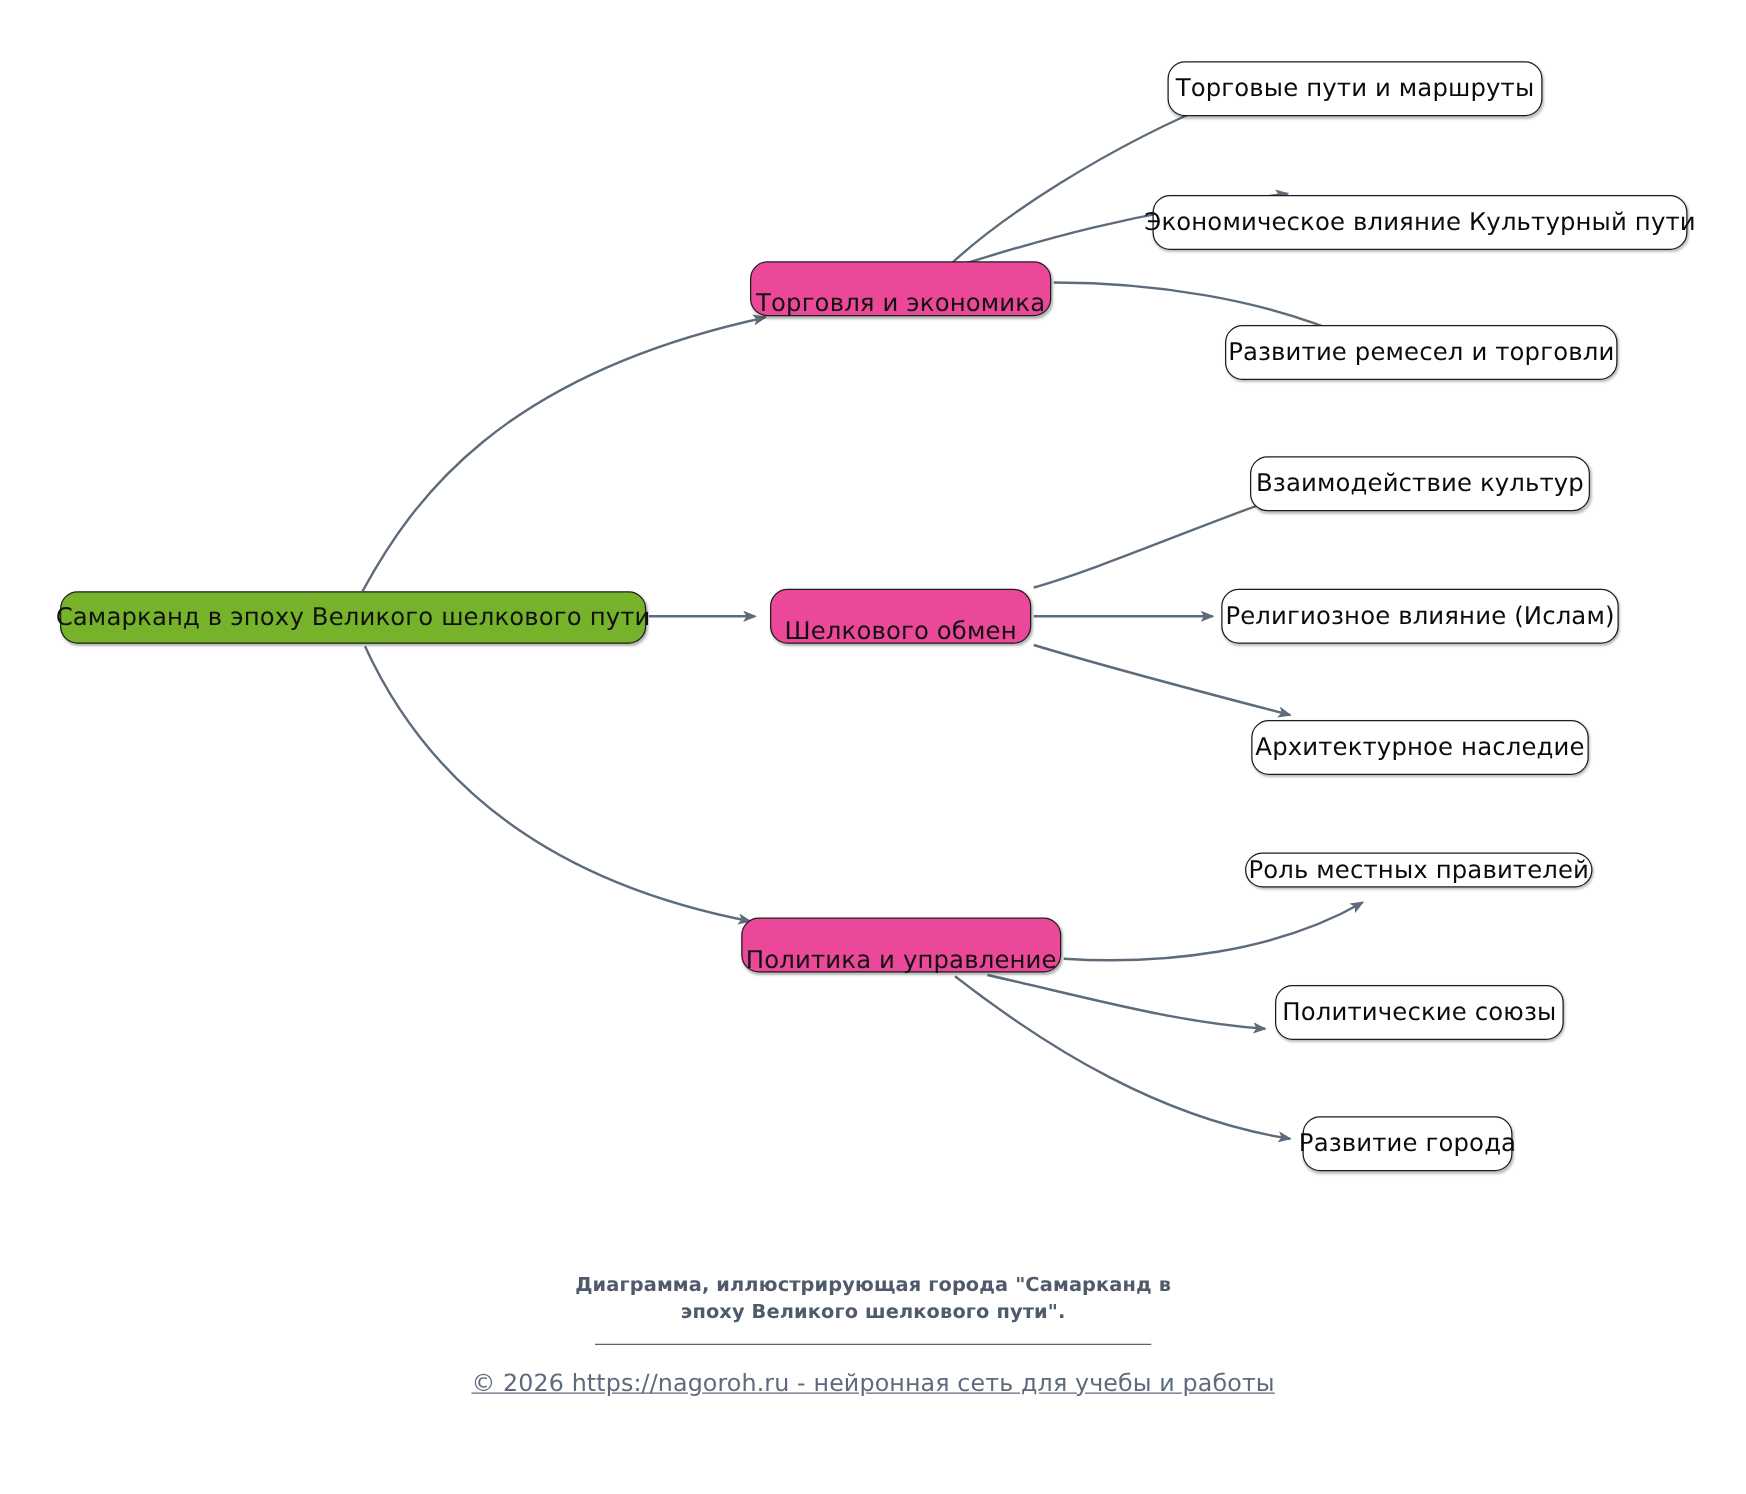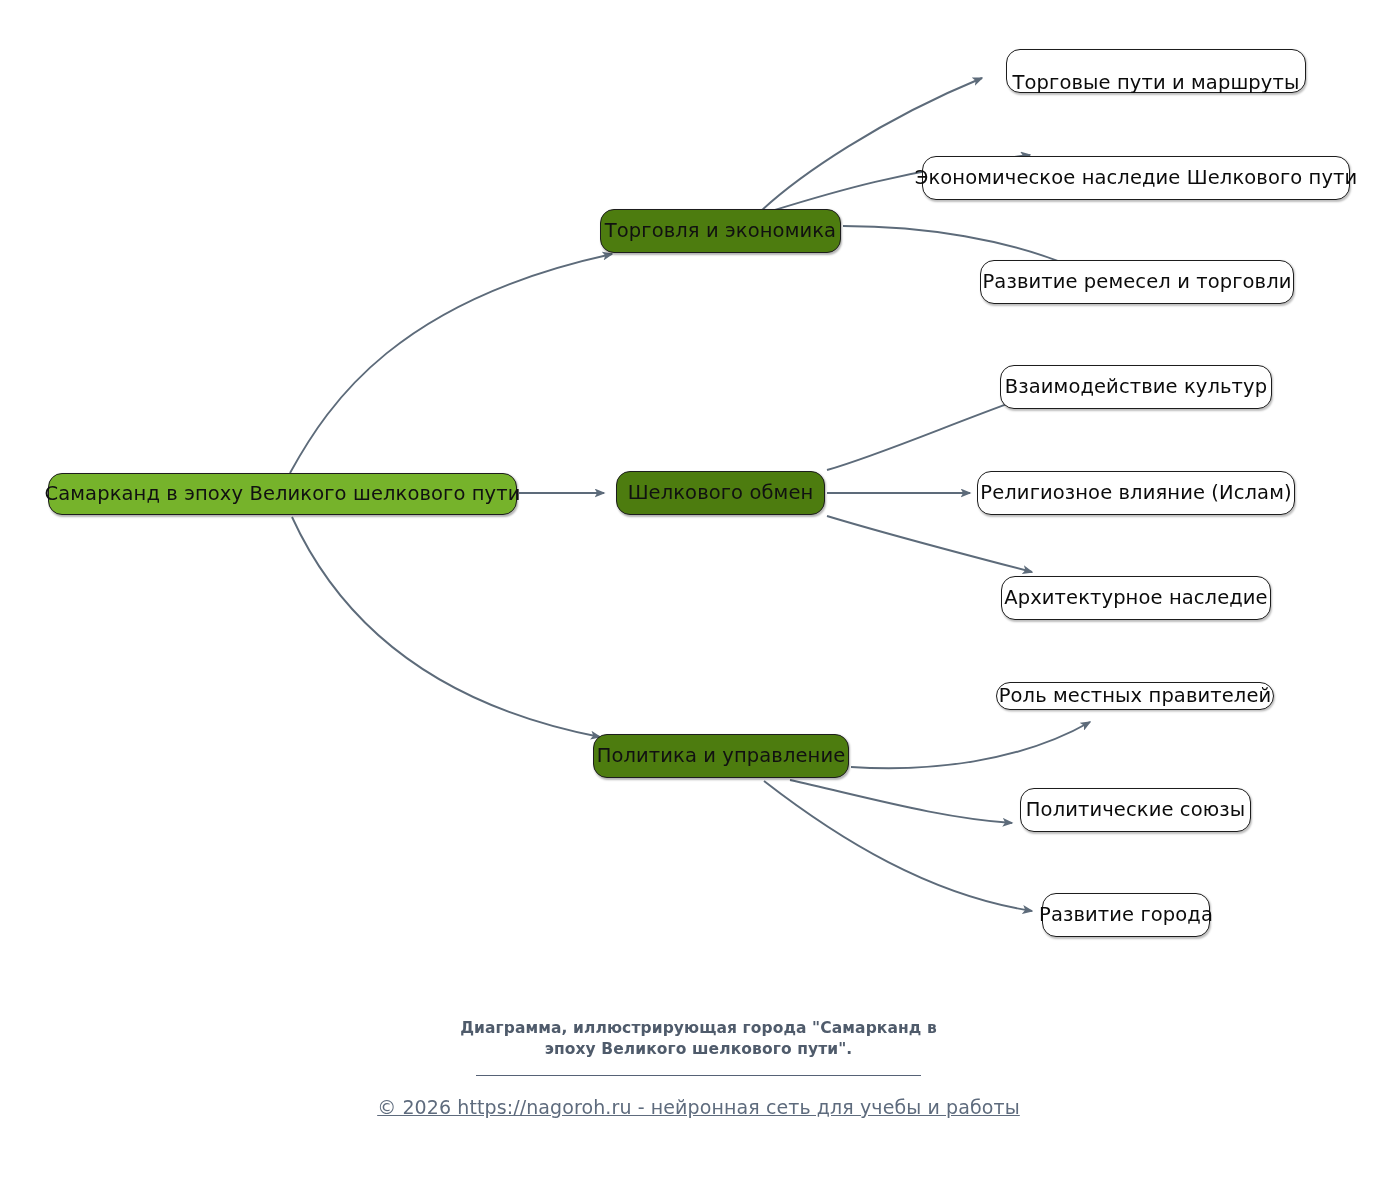--- a/index.html
+++ b/index.html
@@ -40,23 +40,24 @@
     color: #111111;
     letter-spacing: 0.1px;
     line-height: 1;
   }
   .node-root {
     background: #76b32b;
     border: 1.6px solid #1d1d1d;
     box-shadow: 1px 1.5px 2px rgba(0,0,0,0.30);
   }
   .node-branch {
-    background: #4d7c0f;
+    background: #ec4899;
     border: 1.6px solid #1d1d1d;
     box-shadow: 1px 1.5px 2px rgba(0,0,0,0.30);
+    align-items: flex-end;
   }
   .node-leaf {
     background: #ffffff;
     border: 1.6px solid #1d1d1d;
     box-shadow: 1px 1.5px 2px rgba(0,0,0,0.26);
   }
   .node-leaf .node-label { color: #0b0b0b; }
 
   #caption-block {
     position: absolute;
@@ -123,25 +124,25 @@
     </g>
   </svg>
 
   <div class="node node-root" style="left:48px; top:473px; width:469px; height:42px;justify-content:center;">
     <span class="node-label">Самарканд в эпоху Великого шелкового пути</span>
   </div>
 
   <div class="node node-branch" style="left:600px; top:209px; width:241px; height:44px;">
     <span class="node-label">Торговля и экономика</span>
   </div>
-  <div class="node node-leaf" style="left:1006px; top:49px; width:300px; height:44px;align-items:flex-end;">
+  <div class="node node-leaf" style="left:934px; top:49px; width:300px; height:44px;">
     <span class="node-label">Торговые пути и маршруты</span>
   </div>
   <div class="node node-leaf" style="left:922px; top:156px; width:428px; height:44px;">
-    <span class="node-label">Экономическое наследие Шелкового пути</span>
+    <span class="node-label">Экономическое влияние Культурный пути</span>
   </div>
   <div class="node node-leaf" style="left:980px; top:260px; width:314px; height:44px;">
     <span class="node-label">Развитие ремесел и торговли</span>
   </div>
 
   <div class="node node-branch" style="left:616px; top:471px; width:209px; height:44px;">
     <span class="node-label">Шелкового обмен</span>
   </div>
   <div class="node node-leaf" style="left:1000px; top:365px; width:272px; height:44px;">
     <span class="node-label">Взаимодействие культур</span>

